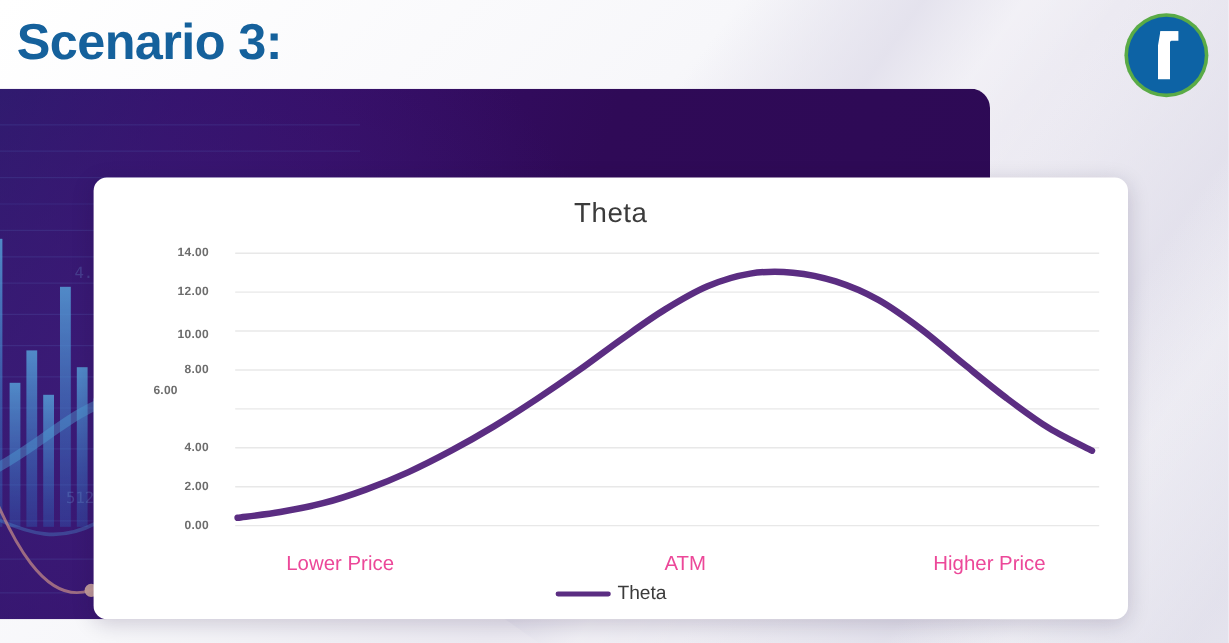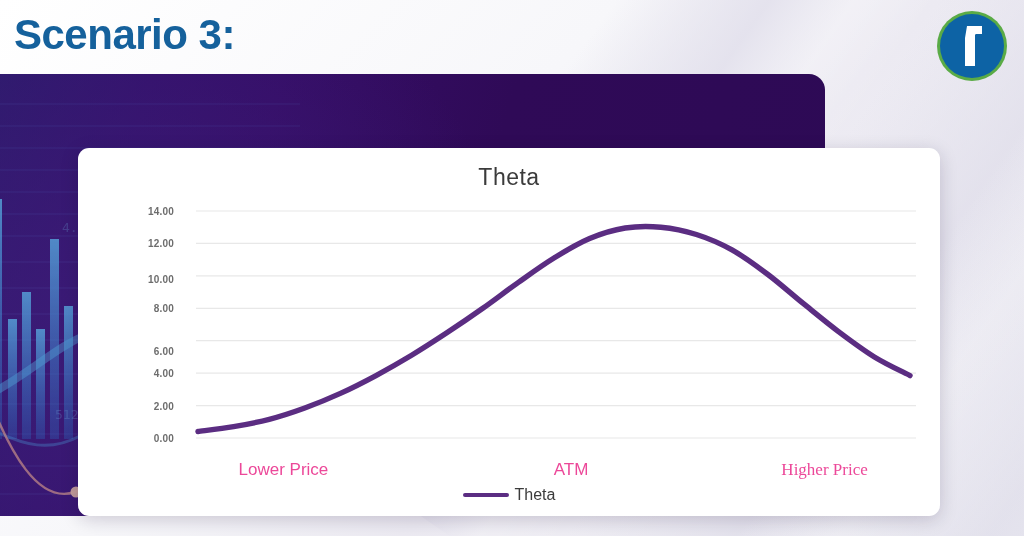--- a/index.html
+++ b/index.html
@@ -215,31 +215,31 @@
           <line x1="118" x2="838" y1="95.42857142857144" y2="95.42857142857144"></line>
           <line x1="118" x2="838" y1="63" y2="63"></line>
         </g>
       <path id="series-path" fill="none" stroke="#5b2d82" stroke-width="5.4" stroke-linecap="round" stroke-linejoin="round" d="M120.00 283.51 C125.93 282.70,143.73 280.68,155.60 278.65 C167.47 276.62,179.33 274.46,191.20 271.35 C203.07 268.25,214.93 264.33,226.80 260.00 C238.67 255.68,250.53 250.82,262.40 245.41 C274.27 240.01,286.13 233.93,298.00 227.57 C309.87 221.22,321.73 214.47,333.60 207.31 C345.47 200.15,357.33 192.44,369.20 184.61 C381.07 176.77,392.93 168.66,404.80 160.29 C416.67 151.91,428.53 142.72,440.40 134.34 C452.27 125.97,464.13 117.32,476.00 110.02 C487.87 102.72,499.73 95.56,511.60 90.56 C523.47 85.56,535.33 81.92,547.20 80.03 C559.07 78.13,570.93 78.13,582.80 79.21 C594.67 80.30,606.53 82.73,618.40 86.51 C630.27 90.29,642.13 95.29,654.00 101.91 C665.87 108.54,677.73 117.32,689.60 126.24 C701.47 135.15,713.33 145.83,725.20 155.42 C737.07 165.01,748.93 174.88,760.80 183.80 C772.67 192.71,784.53 201.63,796.40 208.93 C808.27 216.23,826.07 224.47,832.00 227.57"></path>
     </svg>
 
     <div class="ytick-wrap" id="yticks">
         <div class="ytick" style="top: 290px;">0.00</div>
         <div class="ytick" style="top: 257.571px;">2.00</div>
         <div class="ytick" style="top: 225.143px;">4.00</div>
-        <div class="ytick" style="top: 203px;">6.00</div>
+        <div class="ytick" style="top: 178px; text-align: center;">6.00</div>
         <div class="ytick" style="top: 160.286px;">8.00</div>
         <div class="ytick" style="top: 131px; text-align: right;">10.00</div>
         <div class="ytick" style="top: 95.4286px;">12.00</div>
         <div class="ytick" style="top: 63px;">14.00</div>
       </div>
 
     <div id="xticks">
         <div class="xtick" style="left: 205.44px; top: 312px;">Lower Price</div>
         <div class="xtick" style="left: 476px; top: 312px; margin-left: 17px;">ATM</div>
-        <div class="xtick" style="left: 746.56px; top: 312px; font-family: Liberation Serif, serif;">Higher Price</div>
+        <div class="xtick" style="left: 746.56px; top: 312px;">Higher Price</div>
       </div>
 
     <div class="legend">
       <span class="legend-swatch" style="background: rgb(91, 45, 130);"></span>
       <span class="legend-label">Theta</span>
     </div>
 
   </div>
 </div>
 

